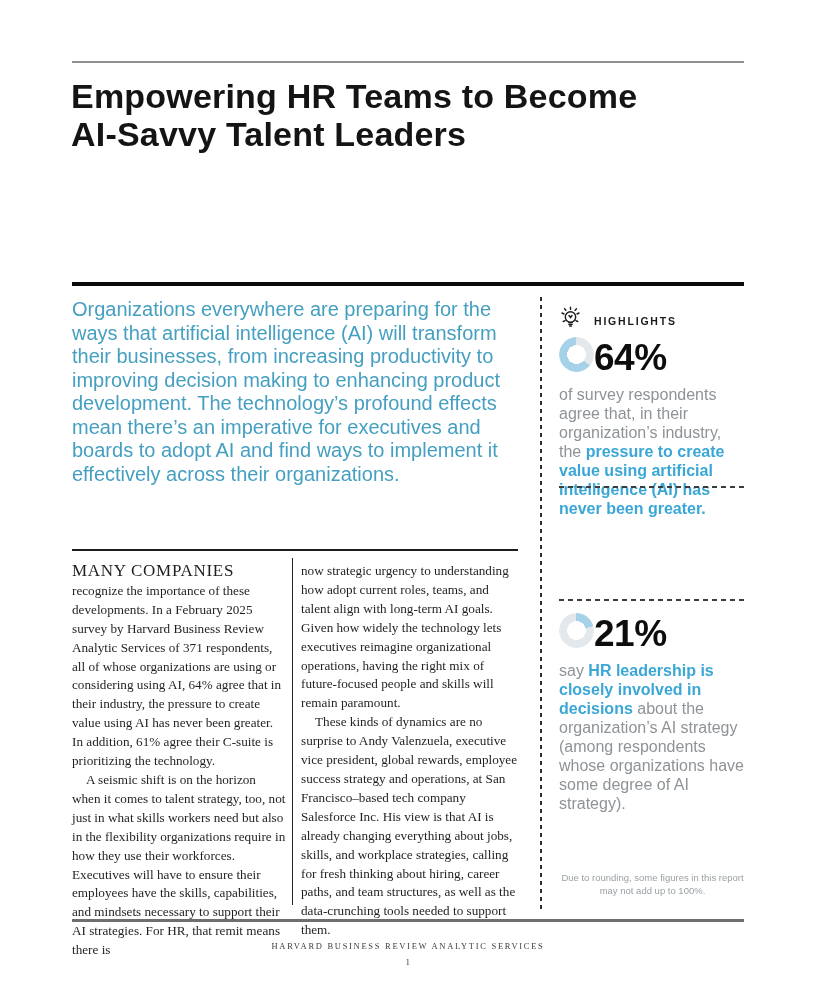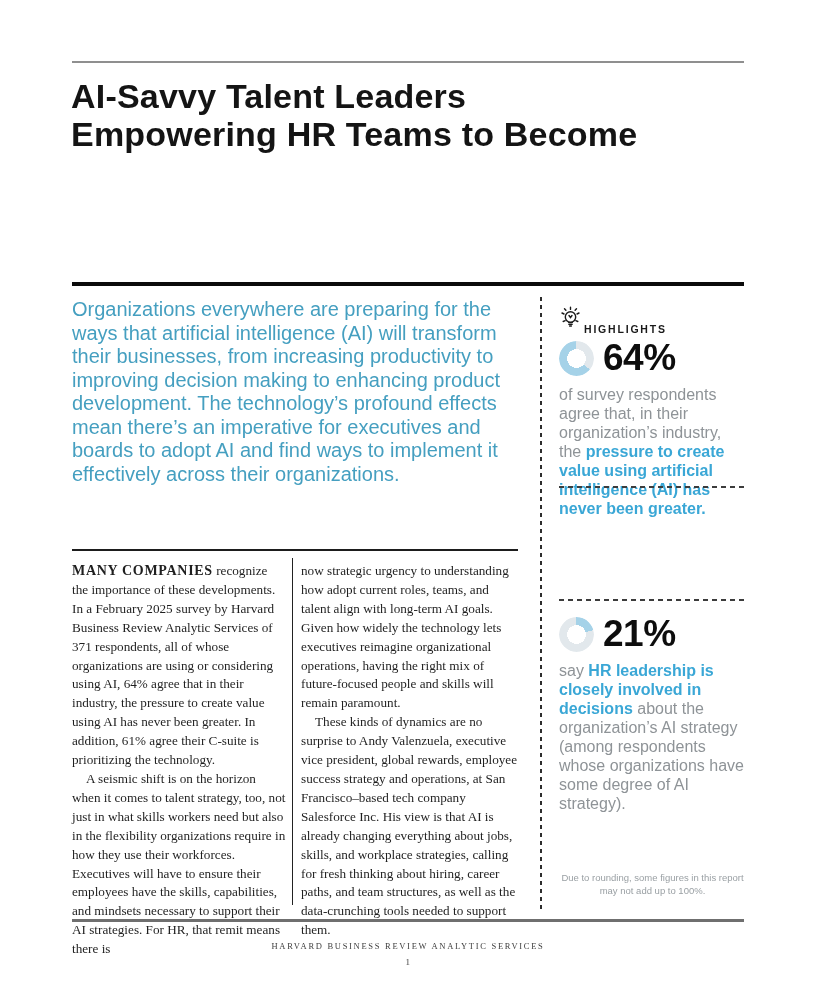--- a/index.html
+++ b/index.html
@@ -42,28 +42,28 @@
   .body-col {
     position:absolute; top:562px;
     font-family:"Liberation Serif", serif;
     font-size:13.2px; line-height:18.9px; color:#1f1f1f;
     text-align:left;
   }
   .col-left  { left:72px;  width:214px; }
   .col-right { left:301px; width:218px; }
   .body-col p { margin:0; }
   .body-col p.indent { text-indent:14px; }
-  .lead-sc { font-weight:bold; font-size:14px; letter-spacing:0.7px; }
+  .lead-sc { font-weight:normal; font-size:17px; letter-spacing:0.7px; }
 
   
-  .hl-header { position:absolute; left:557px; top:304px; display:flex; align-items:flex-end; }
+  .hl-header { position:absolute; left:557px; top:304px; display:flex; align-items:center; gap:10px; }
   .hl-label  { font-size:10.5px; font-weight:bold; letter-spacing:1.8px; color:#1a1a1a; padding-top:2px; }
   .stat { position:absolute; left:559px; width:187px; }
   .stat-1 { top:337px; } .stat-2 { top:499px; } .stat-3 { top:613px; }
-  .stat-row { display:flex; align-items:center; gap:9px; margin-bottom:6px; }
+  .stat-row { display:flex; gap:0; margin-bottom:6px; }
   .donut {
     width:35px; height:35px; border-radius:50%; flex:0 0 auto;
     -webkit-mask:radial-gradient(closest-side, transparent 53%, #000 54%);
             mask:radial-gradient(closest-side, transparent 53%, #000 54%);
   }
   .stat-num { font-size:37px; font-weight:bold; letter-spacing:-0.5px; color:#0d0d0d; }
   .stat-text { font-size:16px; line-height:19px; color:var(--gray-text,#8e9397); }
   .stat-text b { color:var(--hl-blue,#3aa7d6); font-weight:bold; }
 
   .footnote {
@@ -79,22 +79,22 @@
   .page-num    { top:957px; font-size:9px; letter-spacing:0.5px; }
 </style>
 </head>
 <body>
 
 <div class="page">
 
   <div class="rule-top"></div>
 
   <div class="title">
+    <div>Empowering HR Teams to Become</div>
     <div>AI-Savvy Talent Leaders</div>
-    <div>Empowering HR Teams to Become</div>
   </div>
 
   <div class="rule-black"></div>
 
   <div class="intro">Organizations everywhere are preparing for the ways that artificial intelligence (AI) will transform their businesses, from increasing productivity to improving decision making to enhancing product development. The technology’s profound effects mean there’s an imperative for executives and boards to adopt AI and find ways to implement it effectively across their organizations.</div>
 
   <div class="rule-body"></div>
   <div class="col-divider"></div>
 
   <div class="body-col col-left">

